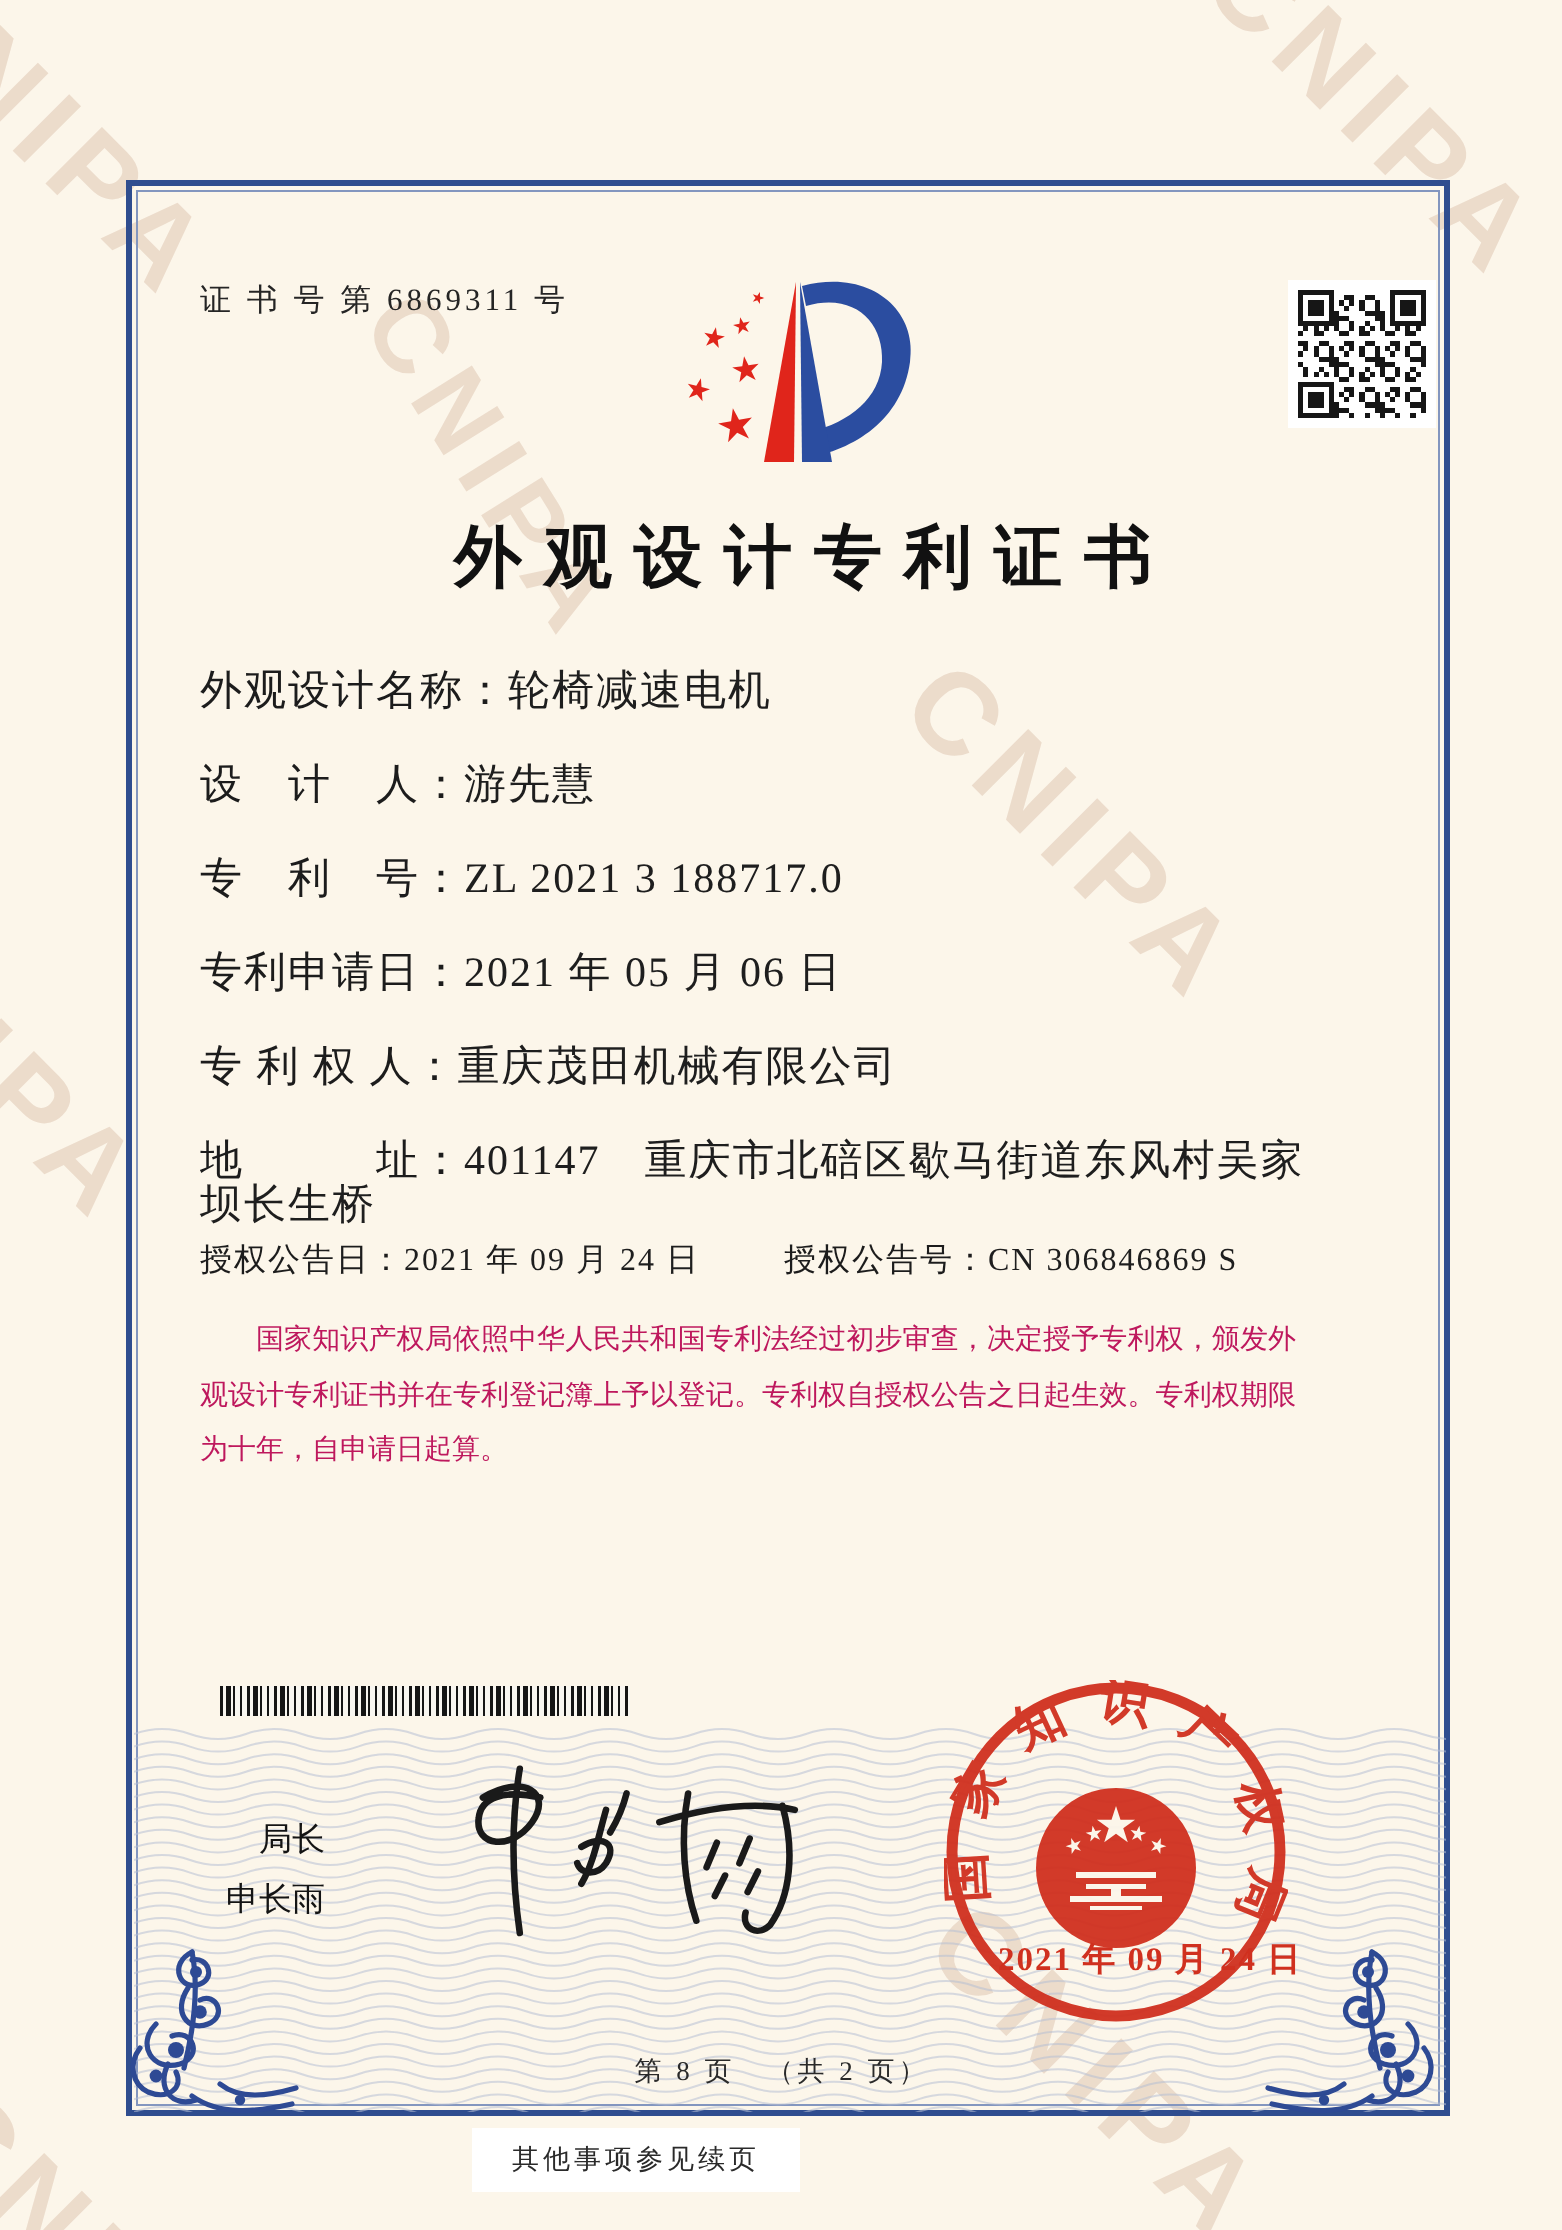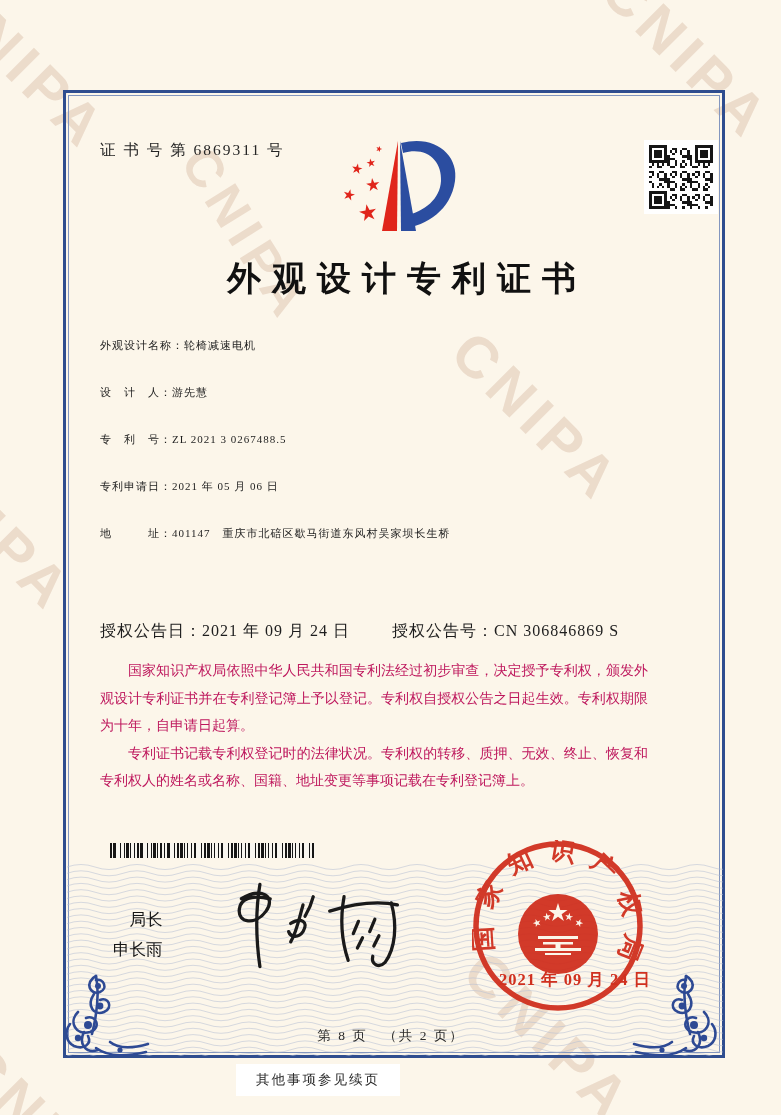--- a/index.html
+++ b/index.html
@@ -14,21 +14,21 @@
   .frame{position:absolute;left:63px;top:90px;width:656px;height:962px;border:3px solid #2f4d8f;}
   .frame-inner{position:absolute;inset:2px;border:1px solid #8396bf;}
   
   .waves{position:absolute;left:67px;top:862px;width:656px;height:194px;}
   .cert-no{position:absolute;left:100px;top:140px;font-size:15.5px;letter-spacing:2px;color:#252525;}
   .logo{position:absolute;left:335px;top:132px;width:130px;height:106px;}
   .qr{position:absolute;left:644px;top:140px;width:74px;height:74px;background:#ffffff;}
   .title{position:absolute;left:63px;top:240px;width:656px;margin:16px;text-align:center;
          font-size:34px;font-weight:bold;letter-spacing:11px;color:#111;}
   .fields{position:absolute;left:100px;top:334px;width:560px;display:flex;flex-direction:column;gap:25px;}
-  .field-row{font-size:11px;line-height:22px;letter-spacing:1px;}
+  .field-row{font-size:21px;line-height:22px;letter-spacing:1px;}
   .field-label{color:#1c1c1c;}
   .grant-row{position:absolute;left:100px;top:620px;width:580px;font-size:16px;line-height:22px;letter-spacing:1px;}
   .grant-pair1{display:inline-block;width:292px;}
   .body-text{position:absolute;left:100px;top:657px;width:548px;font-size:14px;
              line-height:27.5px;text-align:justify;color:#be185d;}
   .body-text p{margin:0;text-indent:2em;}
   .barcode{position:absolute;left:110px;top:843px;width:205px;height:15px;
     background:repeating-linear-gradient(90deg,#151515 0px,#151515 1.5px,#f8f6f0 1.5px,#f8f6f0 2.8px,
     #151515 2.8px,#151515 5.5px,#f8f6f0 5.5px,#f8f6f0 6.6px,#151515 6.6px,#151515 7.4px,
     #f8f6f0 7.4px,#f8f6f0 10px,#151515 10px,#151515 11px,#f8f6f0 11px,#f8f6f0 13.5px);}
@@ -307,37 +307,39 @@
   <h1 class="title">外观设计专利证书</h1>
 
   <div class="fields">
     <div class="field-row">
       <span class="field-label">外观设计名称：</span><span>轮椅减速电机</span>
     </div>
     <div class="field-row">
       <span class="field-label">设　计　人：</span><span>游先慧</span>
     </div>
     <div class="field-row">
-      <span class="field-label">专　利　号：</span><span>ZL 2021 3 0267488.5</span>
+      <span class="field-label">专　利　号：</span><span>ZL 2021 3 188717.0</span>
     </div>
     <div class="field-row">
       <span class="field-label">专利申请日：</span><span>2021 年 05 月 06 日</span>
+    </div>
+    <div class="field-row">
+      <span class="field-label">专 利 权 人：</span><span>重庆茂田机械有限公司</span>
     </div>
     <div class="field-row">
       <span class="field-label">地　　　址：</span><span>401147　重庆市北碚区歇马街道东风村吴家坝长生桥</span>
     </div>
   </div>
 
   <div class="grant-row">
     <span class="grant-pair1"><span class="field-label">授权公告日：</span><span>2021 年 09 月 24 日</span></span><span><span class="field-label">授权公告号：</span><span>CN 306846869 S</span></span>
   </div>
 
   <div class="body-text">
     <p>国家知识产权局依照中华人民共和国专利法经过初步审查，决定授予专利权，颁发外观设计专利证书并在专利登记簿上予以登记。专利权自授权公告之日起生效。专利权期限为十年，自申请日起算。</p>
-    <p>专利证书记载专利权登记时的法律状况。专利权的转移、质押、无效、终止、恢复和专利权人的姓名或名称、国籍、地址变更等事项记载在专利登记簿上。</p>
   </div>
 
   <div class="barcode"></div>
 
   <div class="sig-block">
     <div>局长</div>
     <div>申长雨</div>
   </div>
 
   <svg class="sig-svg" viewBox="0 0 190 95">

